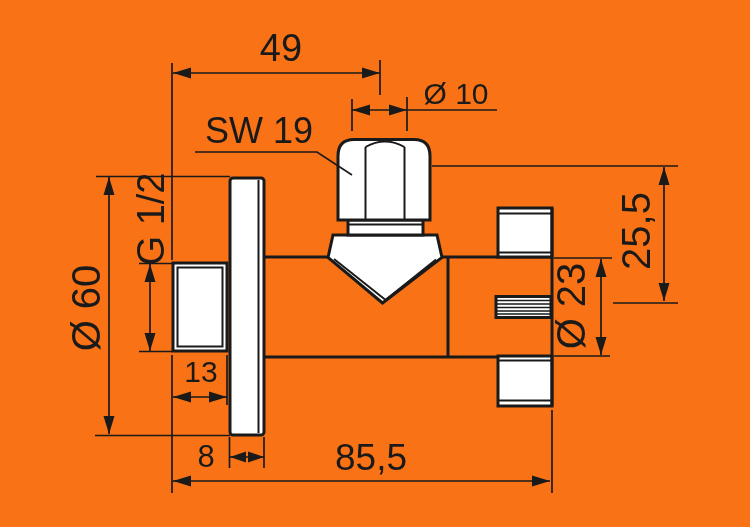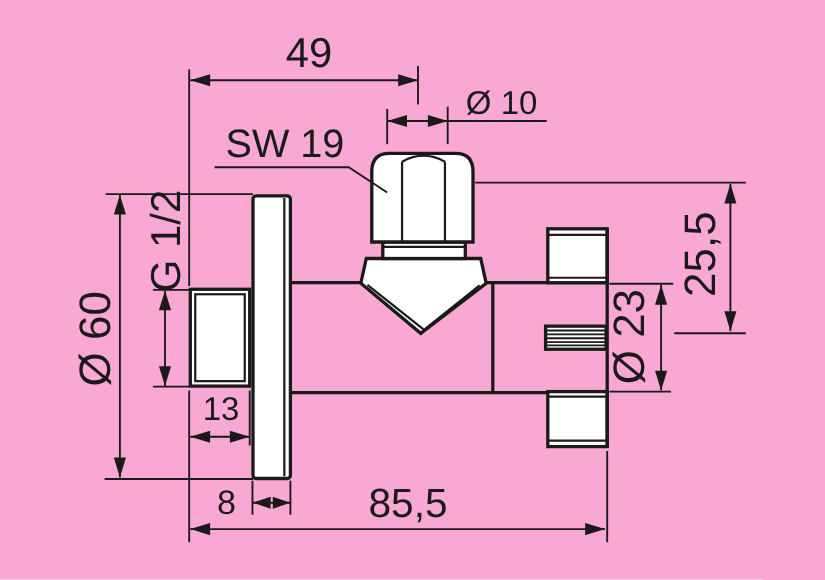--- a/index.html
+++ b/index.html
@@ -1,19 +1,19 @@
 <!DOCTYPE html>
 <html><head>
 <meta charset="utf-8">
 <style>
   html,body{margin:0;padding:0;background:#ffffff;}
   .canvas{
     position:relative;
     width:750px;height:527px;
-    background:#f9a8d4;
+    background:#f97316;
     font-family:"Liberation Sans", sans-serif;
     overflow:hidden;
   }
   svg{display:block;}
   .outline{stroke:#1a1a1a;fill:none;stroke-width:3;stroke-linejoin:miter;}
   .outline-fill{stroke:#1a1a1a;fill:#ffffff;stroke-width:3;stroke-linejoin:miter;}
   .inner{stroke:#1a1a1a;fill:none;stroke-width:2;}
   .thin{stroke:#1a1a1a;fill:none;stroke-width:1.7;}
   .arrow{fill:#1a1a1a;stroke:none;}
   text{fill:#1a1a1a;}

